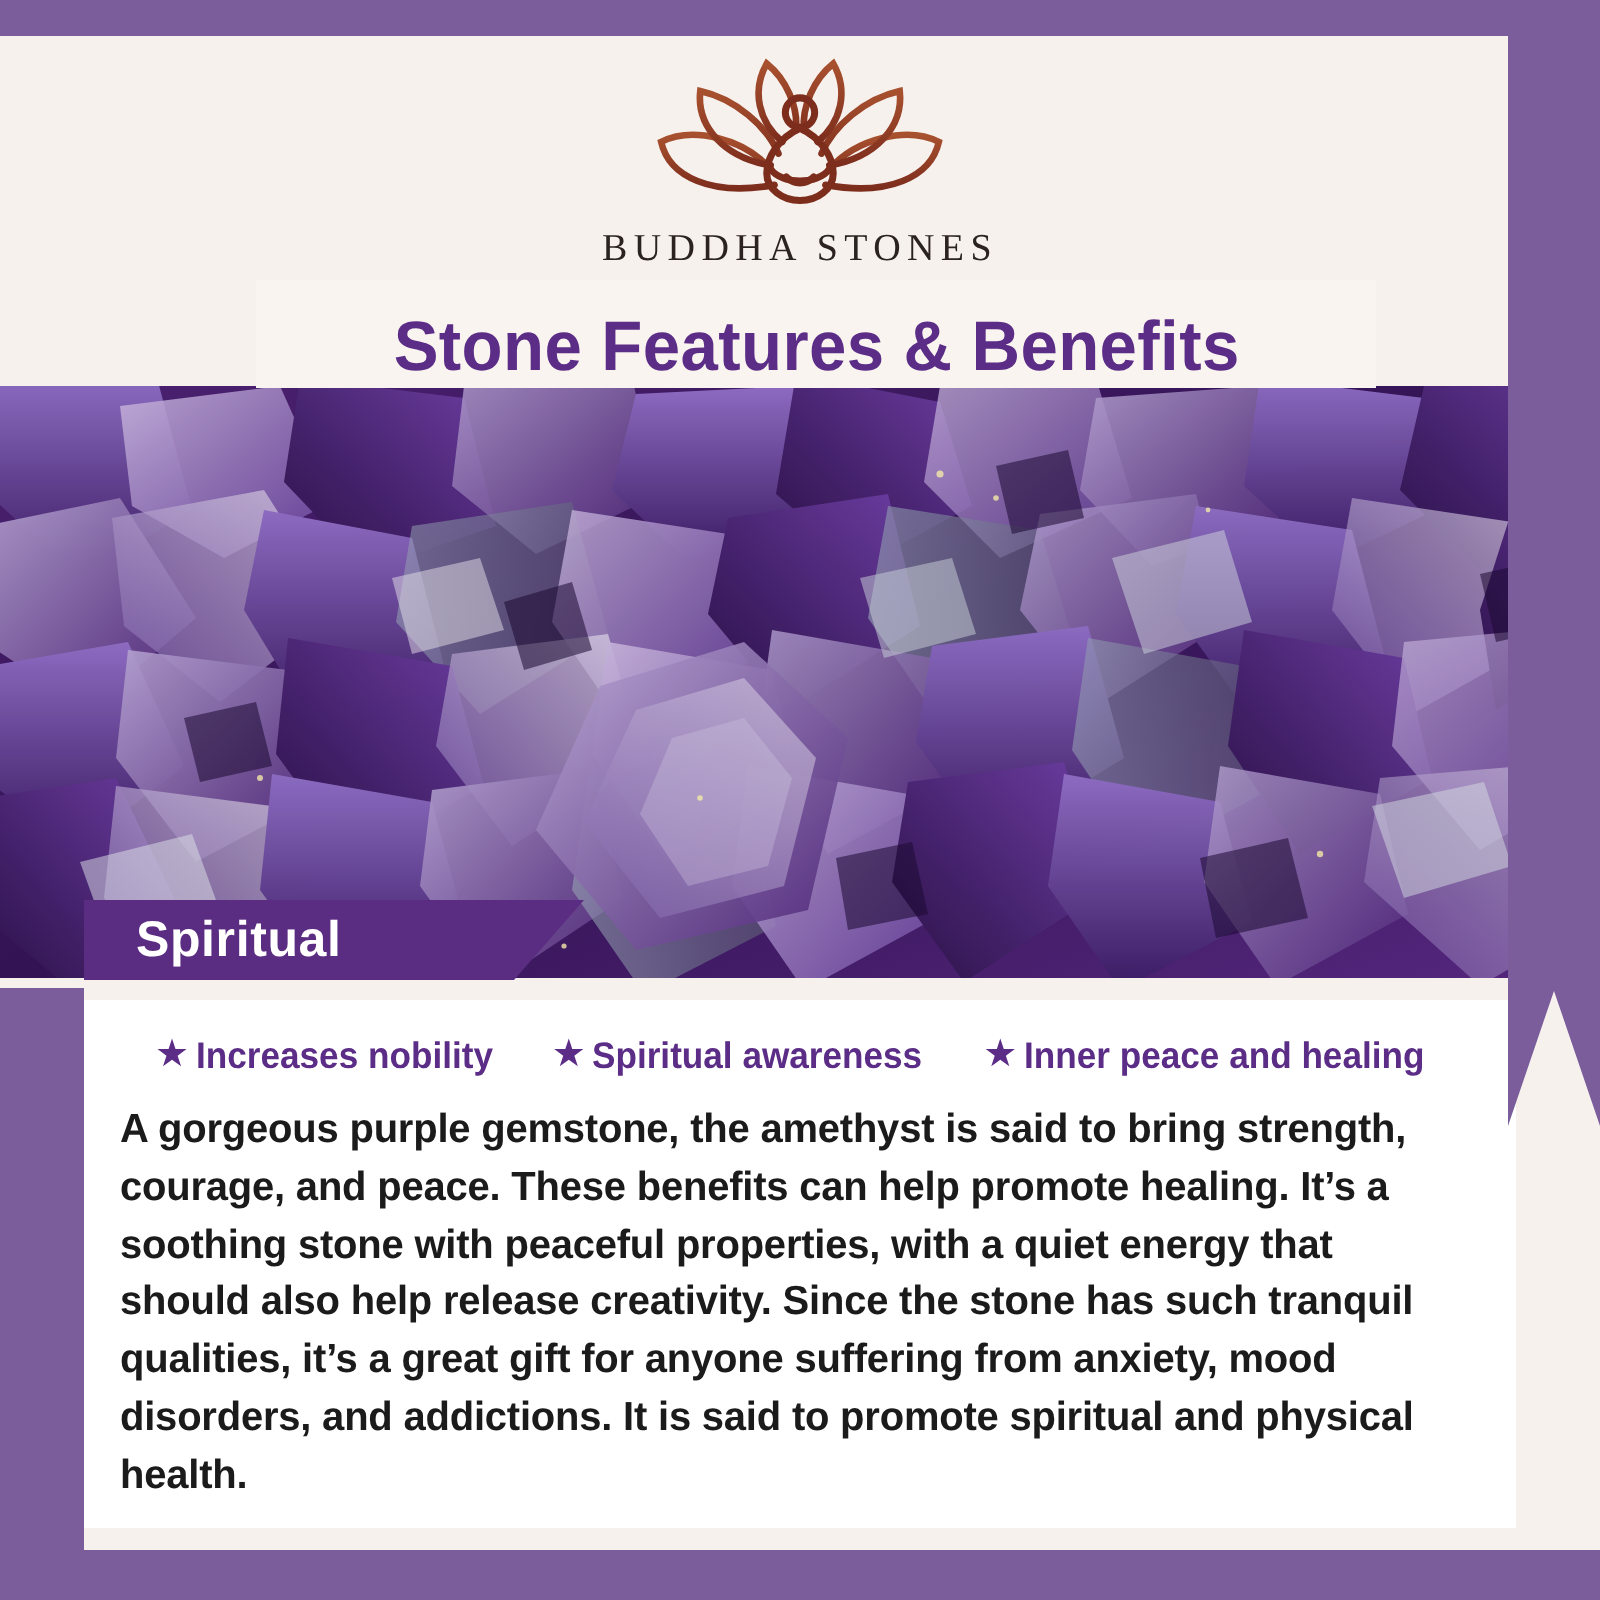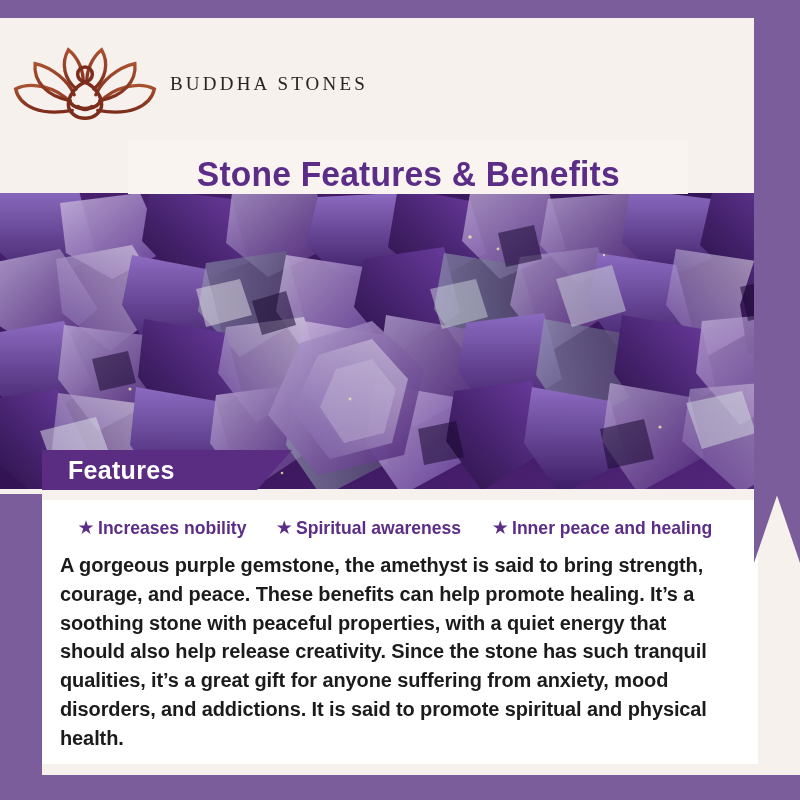--- a/index.html
+++ b/index.html
@@ -37,21 +37,21 @@
     clip-path: polygon(0 0, 100% 0, 100% 100%, 0 100%);
   }
 
   
   .header {
     position: absolute;
     top: 18px; left: 0;
     width: 800px; height: 130px;
     background: #f7f1ee;
     display: flex;
-    flex-direction: row;
+    flex-direction: column;
     align-items: center;
     justify-content: flex-start;
     z-index: 2;
   }
 
   .logo-mark {
     width: 170px; height: 88px;
     margin-top: 6px;
     display: block;
   }
@@ -335,21 +335,21 @@
           <circle cx="282" cy="280" r="1.3"></circle>
         <circle cx="130" cy="196" r="1.5"></circle>
           <circle cx="660" cy="234" r="1.6"></circle>
         <circle cx="604" cy="62" r="1.2"></circle>
           <circle cx="350" cy="206" r="1.4"></circle>
       </g>
     </svg>
   </div>
 
   <div class="stone-banner">
-    <span class="stone-banner-text">Features</span>
+    <span class="stone-banner-text">Spiritual</span>
   </div>
 
   <div class="content">
     <div class="content-inner">
 
       <div class="features">
         <div class="feature">
           <span class="star-icon">★</span>
           <span class="feature-label">Increases nobility</span>
         </div>

